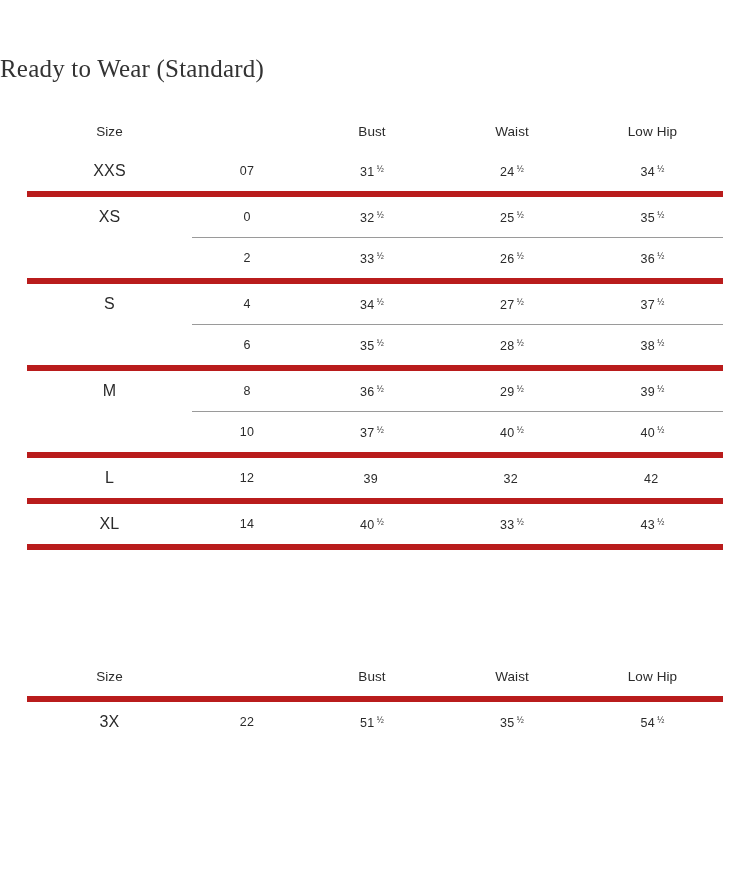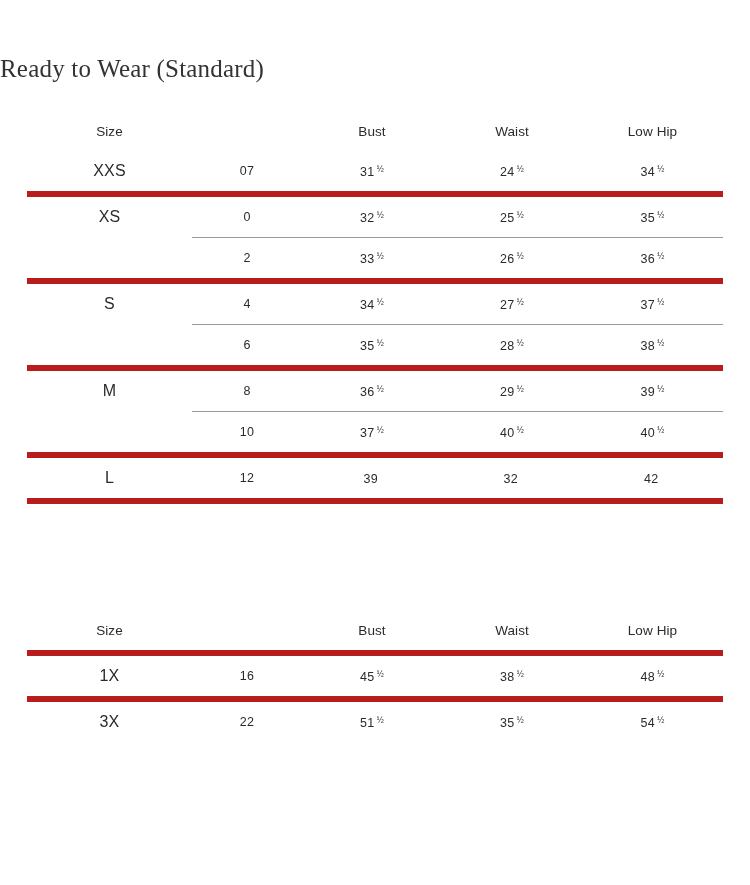--- a/index.html
+++ b/index.html
@@ -198,20 +198,27 @@
         </tr>
 
         <tr class="rule-full">
           <td class="row-cell size-label">L</td>
           <td class="row-cell">12</td>
           <td class="row-cell"><span>39</span><span class="frac"></span></td>
           <td class="row-cell"><span>32</span><span class="frac"></span></td>
           <td class="row-cell"><span>42</span><span class="frac"></span></td>
         </tr>
 
+        <tr class="rule-full">
+          <td class="row-cell size-label">XL</td>
+          <td class="row-cell">14</td>
+          <td class="row-cell"><span>40</span><span class="frac">½</span></td>
+          <td class="row-cell"><span>33</span><span class="frac">½</span></td>
+          <td class="row-cell"><span>43</span><span class="frac">½</span></td>
+        </tr>
 
         <tr class="rule-full">
           <td colspan="5" style="height:0;line-height:0;font-size:0;"></td>
         </tr>
 
       </tbody>
     </table>
   </div>
 
   <div class="section">
@@ -230,27 +237,20 @@
         <tr>
           <th class="hdr-cell">Size</th>
           <th class="hdr-cell"></th>
           <th class="hdr-cell">Bust</th>
           <th class="hdr-cell">Waist</th>
           <th class="hdr-cell">Low Hip</th>
         </tr>
       </thead>
       <tbody>
 
-        <tr class="rule-full">
-          <td class="row-cell size-label">1X</td>
-          <td class="row-cell">16</td>
-          <td class="row-cell"><span>45</span><span class="frac">½</span></td>
-          <td class="row-cell"><span>38</span><span class="frac">½</span></td>
-          <td class="row-cell"><span>48</span><span class="frac">½</span></td>
-        </tr>
 
 
 
         <tr class="rule-full">
           <td class="row-cell size-label">3X</td>
           <td class="row-cell">22</td>
           <td class="row-cell"><span>51</span><span class="frac">½</span></td>
           <td class="row-cell"><span>35</span><span class="frac">½</span></td>
           <td class="row-cell"><span>54</span><span class="frac">½</span></td>
         </tr>

